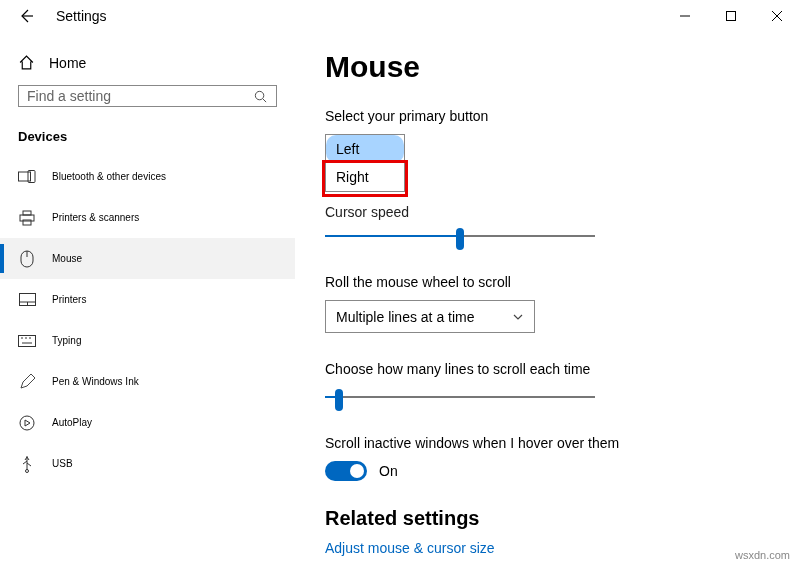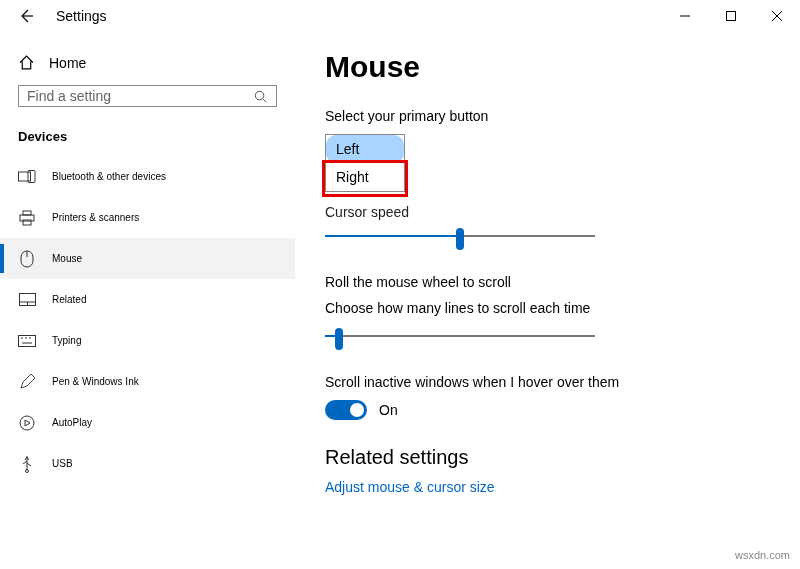--- a/index.html
+++ b/index.html
@@ -28,21 +28,21 @@
   .highlight-ring { position:absolute; border:3px solid #e60000; pointer-events:none; z-index:10; }
   .cursor-speed-label { margin-top:-2px; font-size:14px; color:#222; }
   .slider { width:270px; height:20px; position:relative; margin-top:6px; margin-bottom:28px; }
   .slider .track { position:absolute; top:9px; left:0; right:0; height:2px; background:#777; }
   .slider .thumb { position:absolute; top:2px; width:8px; height:22px; background:#0067c0; border-radius:4px; }
   .slider .fill { position:absolute; top:9px; left:0; height:2px; background:#0067c0; }
   .combo { width:210px; height:33px; border:1px solid #888; display:flex; align-items:center; justify-content:space-between; padding:0 10px; font-size:14px; margin-bottom:28px; }
   .toggle-row { display:flex; align-items:center; gap:12px; margin-top:8px; margin-bottom:26px; }
   .toggle { width:42px; height:20px; border-radius:10px; background:#0067c0; position:relative; }
   .toggle .knob { position:absolute; right:3px; top:3px; width:14px; height:14px; border-radius:50%; background:#fff; }
-  h2 { font-size:20px; font-weight:400; margin-top:8px; margin-bottom:10px; }
+  h2 { font-size:20px; font-weight:700; margin-top:8px; margin-bottom:10px; }
   .link { color:#0067c0; font-size:14px; }
   .watermark { position:absolute; bottom:8px; right:10px; font-size:11px; color:#888; }
   svg { display:block; }
 </style>
 </head>
 <body>
 
 <div class="titlebar">
   <div class="back">
     <svg width="16" height="16" viewBox="0 0 16 16">
@@ -121,21 +121,21 @@
         <span>Mouse</span>
       </li>
       <li>
         <span class="icon">
             <svg width="17" height="13" viewBox="0 0 17 13">
               <rect x="0.5" y="0.5" width="16" height="12" stroke="#333" fill="none"></rect>
               <line x1="0.5" y1="9" x2="16.5" y2="9" stroke="#333"></line>
               <line x1="8.5" y1="9" x2="8.5" y2="12.5" stroke="#333"></line>
             </svg>
           </span>
-        <span>Related</span>
+        <span>Printers</span>
       </li>
       <li>
         <span class="icon">
             <svg width="18" height="12" viewBox="0 0 18 12">
               <rect x="0.5" y="0.5" width="17" height="11" stroke="#333" fill="none"></rect>
               <line x1="3" y1="3" x2="5" y2="3" stroke="#333"></line>
               <line x1="7" y1="3" x2="9" y2="3" stroke="#333"></line>
               <line x1="11" y1="3" x2="13" y2="3" stroke="#333"></line>
               <line x1="4" y1="8" x2="14" y2="8" stroke="#333"></line>
             </svg>
@@ -187,20 +187,28 @@
 
     <div style="height:72px;"></div>
     <div class="cursor-speed-label">Cursor speed</div>
     <div class="slider">
       <div class="track"></div>
       <div class="fill" style="width:50%;"></div>
       <div class="thumb" style="left:calc(50% - 4px);"></div>
     </div>
 
     <div class="label">Roll the mouse wheel to scroll</div>
+    <div class="combo">
+      <span>Multiple lines at a time</span>
+      <span>
+          <svg width="12" height="12" viewBox="0 0 12 12">
+            <path d="M2 4 L6 8 L10 4" stroke="#444" fill="none" stroke-width="1.2"></path>
+          </svg>
+        </span>
+    </div>
 
     <div class="label">Choose how many lines to scroll each time</div>
     <div class="slider">
       <div class="track"></div>
       <div class="fill" style="width:5%;"></div>
       <div class="thumb" style="left:calc(5% - 4px);"></div>
     </div>
 
     <div class="label">Scroll inactive windows when I hover over them</div>
     <div class="toggle-row">

